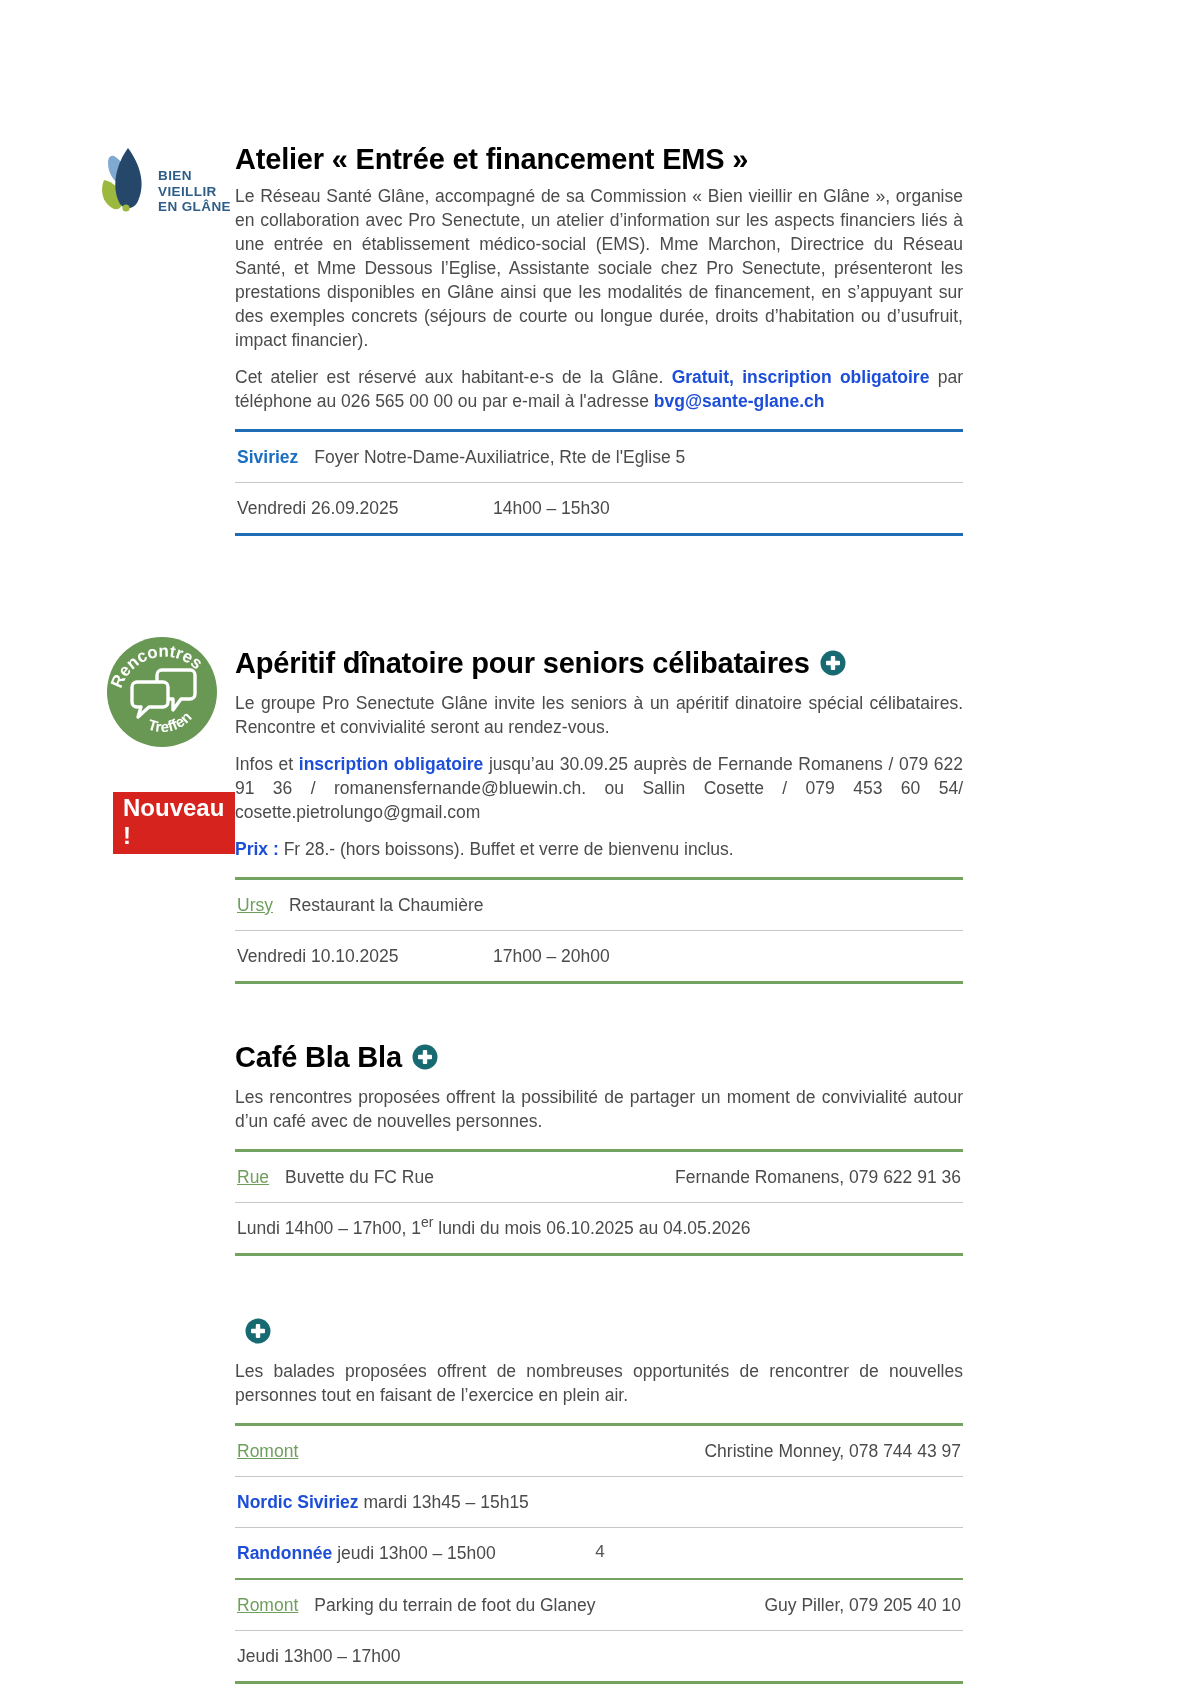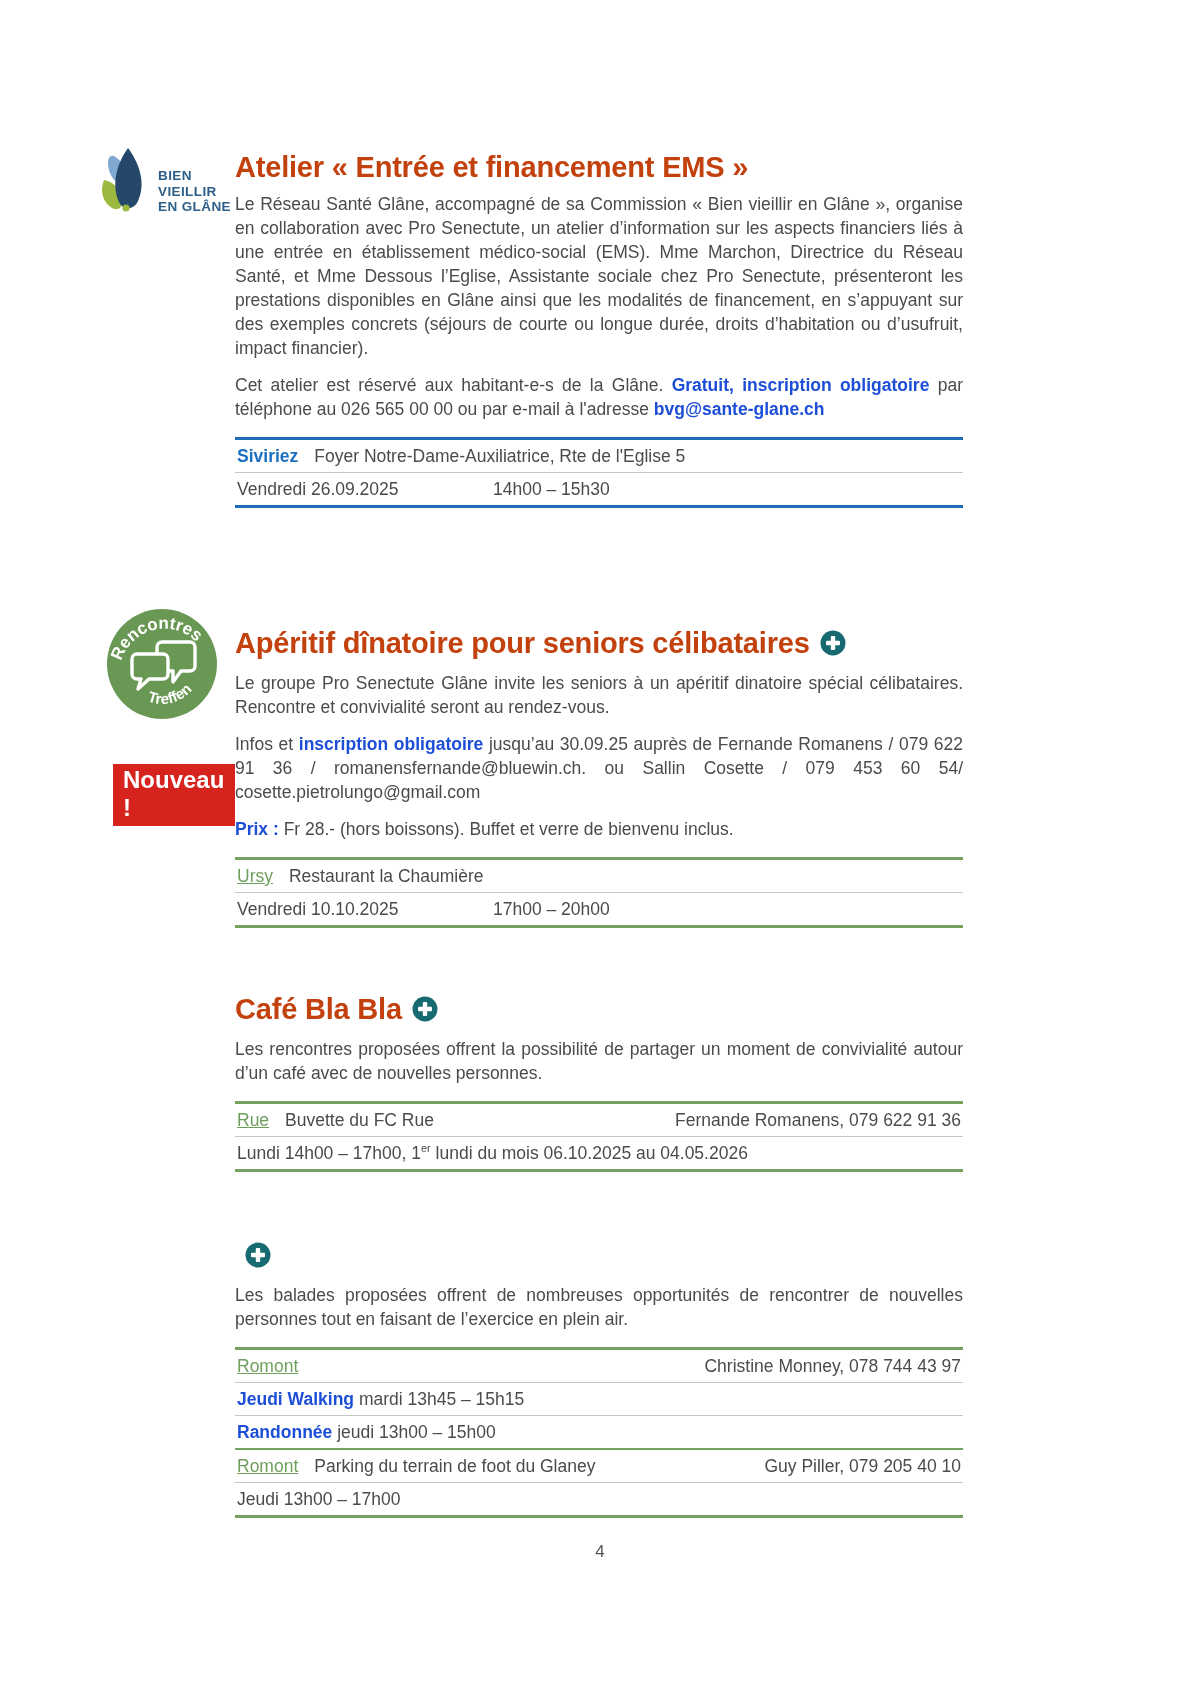--- a/index.html
+++ b/index.html
@@ -12,43 +12,43 @@
     color:#4b4b4b;
     overflow:hidden;
   }
   .layout{position:absolute;left:88px;top:0;width:880px;}
   .section{display:grid;grid-template-columns:147px 728px;}
   .aside{position:relative;}
   .content{position:relative;}
 
   
   .h-title{
-    font-size:29px;line-height:34px;font-weight:bold;color:#c2410c;
-    margin:12px 0 8px 0;letter-spacing:-0.2px;
+    font-size:29px;line-height:34px;font-weight:bold;color:#000000;
+    margin:4px 0 8px 0;letter-spacing:-0.2px;
   }
   .plus-badge{display:inline-block;vertical-align:-3px;margin-left:10px;}
 
   
   .para{font-size:17.5px;line-height:24px;text-align:justify;margin:0 0 13px 0;}
   .para.last{margin-bottom:16px;}
   .b{font-weight:bold;color:#1d4ed8;}
 
   
   .info-table{width:100%;font-size:17.5px;border-top:3px solid var(--green-line,#74a261);border-bottom:3px solid var(--green-line,#74a261);}
   .info-table.blue{border-top-color:var(--blue,#1e6cb5);border-bottom-color:var(--blue,#1e6cb5);}
-  .t-row{display:flex;align-items:center;min-height:26px;padding:3px 2px;}
+  .t-row{display:flex;align-items:center;min-height:26px;padding:12px 2px;}
   .t-row + .t-row{border-top:1px solid #c6c6c6;}
   .t-row.green-sep{border-top:2.5px solid var(--green-line,#74a261);}
   .loc{flex:0 0 auto;margin-right:16px;}
   .loc.blue{color:var(--blue-text,#1b6fc1);font-weight:bold;}
   .loc.green{color:var(--green-text,#6f9f5d);text-decoration:underline;}
   .venue{flex:0 1 auto;}
   .date{width:256px;flex:0 0 auto;}
   .contact{margin-left:auto;text-align:right;}
-  sup{font-size:11px;line-height:0;}
+  sup{font-size:14px;line-height:0;}
 
   
   .bvg-logo{display:flex;align-items:flex-start;padding-left:4px;margin-top:6px;}
   .bvg-text{margin-left:4px;margin-top:24px;font-size:13.5px;line-height:15.5px;font-weight:bold;color:var(--logo-navy,#2e5e87);letter-spacing:0.4px;white-space:nowrap;}
   .rencontres{margin-left:18px;margin-top:-6px;}
   .badge-nouveau{
     display:inline-block;margin-left:25px;margin-top:40px;
     background:var(--red,#d7231e);color:#fff;
     font-size:24px;font-weight:bold;padding:2px 10px 4px 10px;
   }
@@ -188,21 +188,21 @@
                 <rect x="10.8" y="6" width="4.4" height="14" rx="1" fill="#fff"></rect>
               </svg></span>
         </h1>
         <p class="para last"><span>Les balades proposées offrent de nombreuses opportunités de rencontrer de nouvelles personnes tout en faisant de l’exercice en plein air.</span></p>
         <div class="info-table">
           <div class="t-row">
             <span class="loc green">Romont</span>
             <span class="contact">Christine Monney, 078 744 43 97</span>
           </div>
           <div class="t-row">
-            <span><span class="b">Jeudi Walking</span><span> mardi 13h45 – 15h15</span></span>
+            <span><span class="b">Nordic Siviriez</span><span> mardi 13h45 – 15h15</span></span>
           </div>
           <div class="t-row">
             <span><span class="b">Randonnée</span><span> jeudi 13h00 – 15h00</span></span>
           </div>
           <div class="t-row green-sep">
             <span class="loc green">Romont</span>
             <span class="venue">Parking du terrain de foot du Glaney</span>
             <span class="contact">Guy Piller, 079 205 40 10</span>
           </div>
           <div class="t-row">

